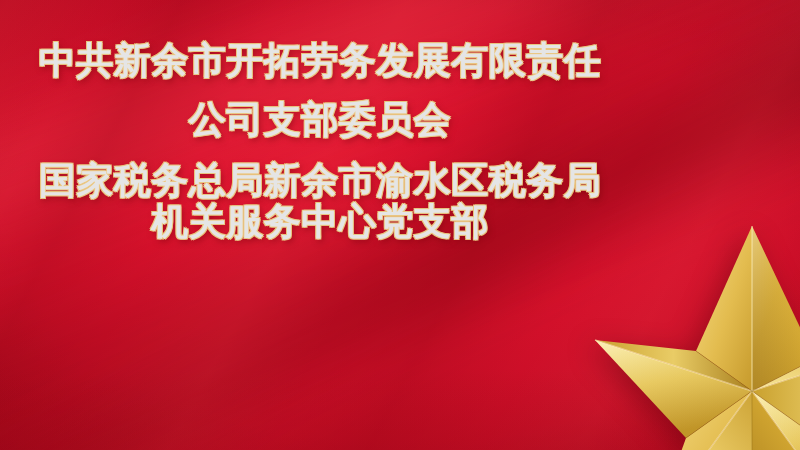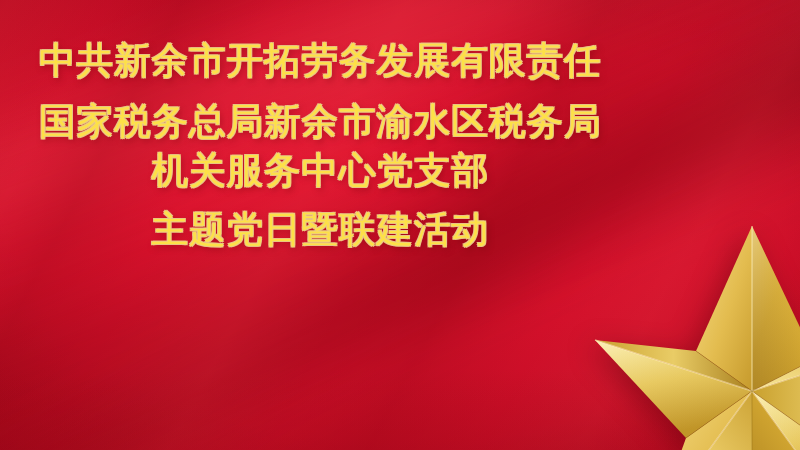--- a/index.html
+++ b/index.html
@@ -117,36 +117,36 @@
   
   .text-block {
     position: absolute;
     left: 0;
     top: 42px;
     width: 640px;
     text-align: center;
     z-index: 5;
   }
   .tline {
-    color: #fde047;
-    font-weight: 400;
+    color: #e5e5e5;
+    font-weight: 700;
     letter-spacing: 0.5px;
     white-space: nowrap;
     line-height: 1.0;
     text-shadow:
       0 0 1px #f2d79d,
       1px 1px 0 #e8c47f,
       -1px 1px 0 #e8c47f,
       1px -1px 0 #e8c47f,
       -1px -1px 0 #e8c47f,
       2px 3px 6px rgba(110,0,10,0.55);
   }
   .tline.l1 { font-size: 37px; margin: 0 0 0 0; }
   .tline.l2 { font-size: 37px; margin: 22px 0 0 0; }
-  .tline.l3 { font-size: 37px; margin: 24px 0 12px 0; }
+  .tline.l3 { font-size: 37px; margin: 24px 0 4px 0; }
   .tline.l4 { font-size: 37px; margin: 4px 0 0 0; }
   .tline.l5 { font-size: 37px; margin: 22px 0 0 0; }
 </style>
 </head>
 <body>
 
 <div id="stage">
 
   <div class="bg-base"></div>
   <div class="bg-light-band"></div>
@@ -225,18 +225,18 @@
         <line x1="252" y1="271" x2="315" y2="239"></line>
         <line x1="252" y1="271" x2="318" y2="318"></line>
         <line x1="252" y1="271" x2="252" y2="337"></line>
         <line x1="252" y1="271" x2="186" y2="318"></line>
       </g>
     </svg>
   </div>
 
   <div class="text-block">
     <div class="tline l1">中共新余市开拓劳务发展有限责任</div>
+    <div class="tline l2">公司支部委员会</div>
     <div class="tline l3">国家税务总局新余市渝水区税务局</div>
     <div class="tline l4">机关服务中心党支部</div>
-    <div class="tline l5">主题党日暨联建活动</div>
   </div>
 
 </div>
 
 </body></html>

